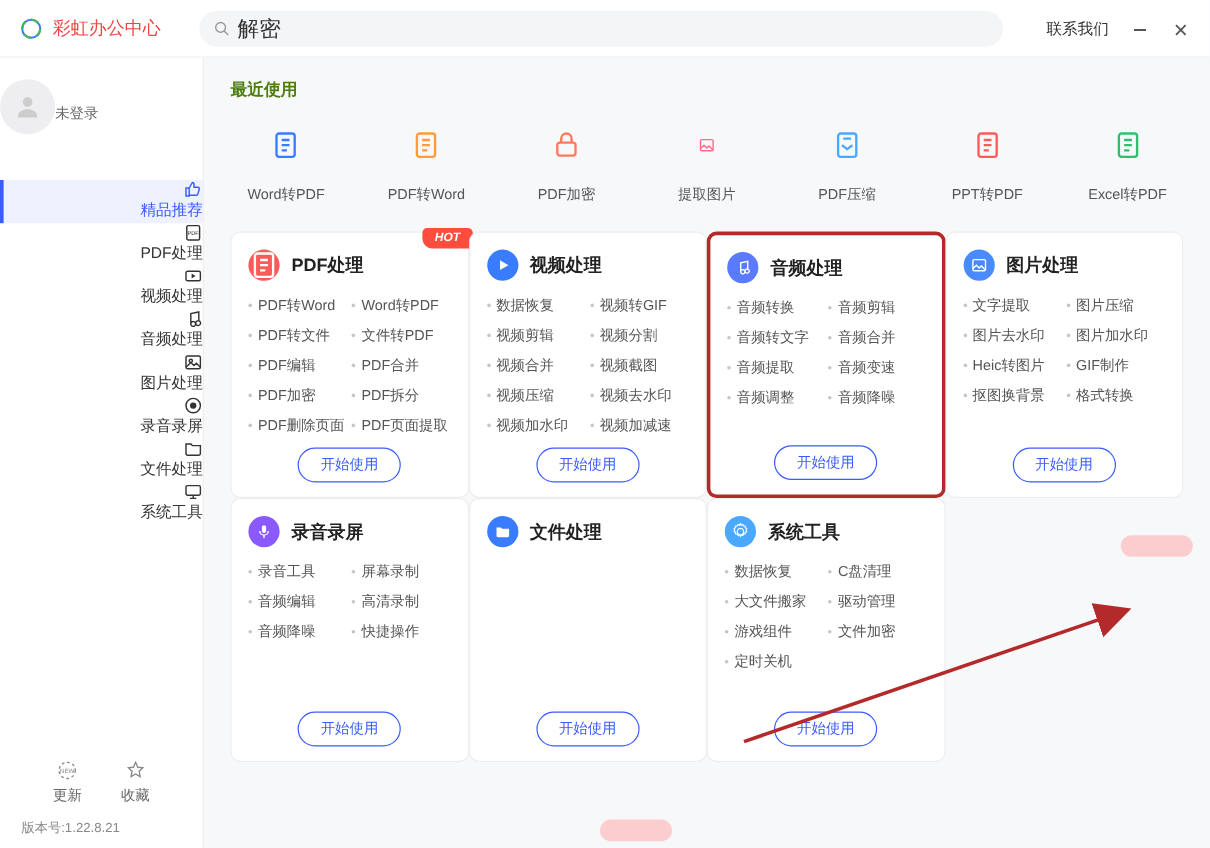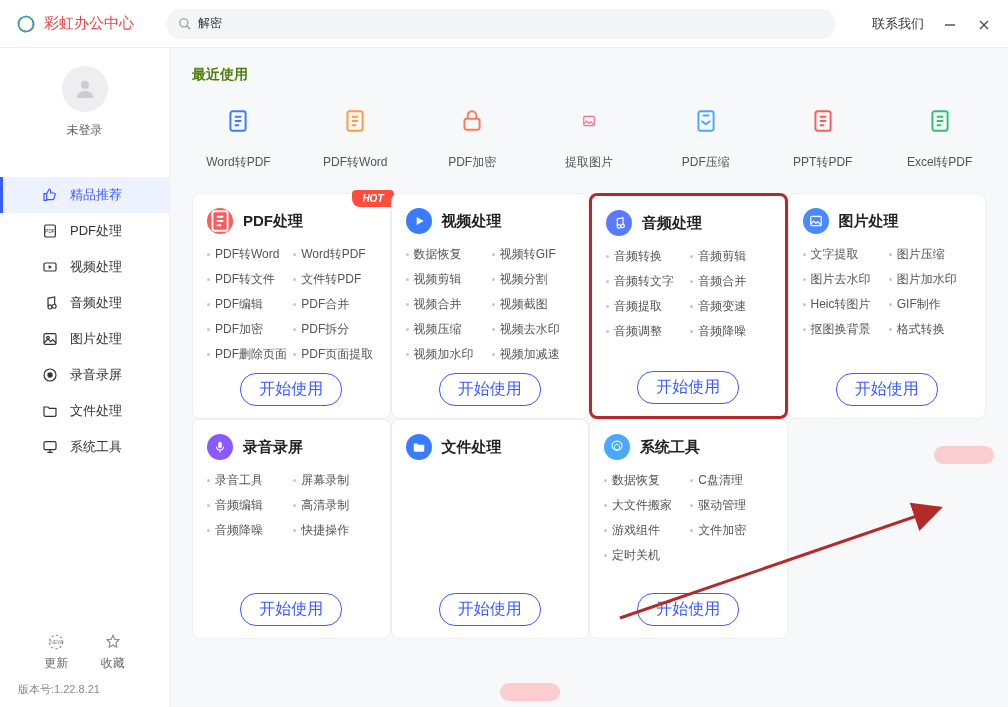--- a/index.html
+++ b/index.html
@@ -1,30 +1,30 @@
 <!DOCTYPE html>
 <html><head>
 <meta charset="utf-8">
 <style>
 * { margin: 0; padding: 0; box-sizing: border-box; font-family: "Microsoft YaHei", "PingFang SC", sans-serif; }
 body { width: 1008px; height: 707px; background: #f7f8fa; overflow: hidden; display: flex; flex-direction: column; }
 .titlebar { height: 48px; display: flex; align-items: center; padding: 0 16px; background: #fff; border-bottom: 1px solid #eee; }
 .logo { display: flex; align-items: center; gap: 8px; font-size: 15px; color: #ef4444; font-weight: 500; }
 .logo-icon { width: 20px; height: 20px; }
 .searchbox { margin-left: 32px; width: 670px; height: 30px; background: #f4f5f7; border-radius: 15px; display: flex; align-items: center; padding: 0 12px; gap: 6px; }
-.searchbox input { flex: 1; border: none; background: transparent; outline: none; font-size: 12px; color: #333; }
+.searchbox input { flex: 1; border: none; background: transparent; outline: none; font-size: 18px; color: #333; }
 .title-right { margin-left: auto; display: flex; align-items: flex-end; gap: 18px; font-size: 13px; color: #333; }
 .win-btn { width: 16px; height: 16px; display: flex; align-items: center; justify-content: center; color: #555; cursor: pointer; }
 .body { flex: 1; display: flex; min-height: 0; }
 .sidebar { width: 170px; background: #fff; display: flex; flex-direction: column; border-right: 1px solid #eee; }
-.sb-user { display: flex; flex-direction: column; align-items: center; padding: 18px 0 14px; }
+.sb-user { display: flex; flex-direction: row; align-items: center; padding: 18px 0 14px; }
 .avatar { width: 46px; height: 46px; background: #eeeef0; border-radius: 50%; display: flex; align-items: center; justify-content: center; color: #bbb; }
 .sb-user-name { margin-top: 10px; font-size: 12px; color: #666; }
 .sb-menu { margin-top: 24px; }
-.sb-item { height: 36px; display: flex; align-items: center; gap: 12px; padding-left: 42px; font-size: 13px; color: #333; cursor: pointer; }
+.sb-item { height: 36px; display: flex; align-items: flex-end; padding-left: 42px; font-size: 13px; color: #333; cursor: pointer; flex-direction: column; }
 .sb-item.active { background: #eef1ff; color: #3a5cff; border-left: 3px solid #3a5cff; padding-left: 39px; }
 .sb-ico { width: 16px; height: 16px; display: flex; align-items: center; justify-content: center; font-size: 14px; }
 .sb-bottom { margin-top: auto; padding: 8px 0 10px; }
 .sb-btns { display: flex; justify-content: space-around; padding: 0 28px; }
 .sb-bbtn { display: flex; flex-direction: column; align-items: center; font-size: 12px; color: #666; gap: 4px; cursor: pointer; }
 .sb-ver { font-size: 11px; color: #888; padding-left: 18px; margin-top: 10px; }
 .main { flex: 1; padding: 18px 22px 0 22px; overflow: hidden; position: relative; }
 .sec-title { font-size: 14px; color: #4d7c0f; font-weight: 600; margin-bottom: 14px; }
 .recent-row { display: flex; gap: 24px; margin-bottom: 22px; }
 .recent-item { width: 96px; display: flex; flex-direction: column; align-items: center; gap: 10px; cursor: pointer; }
@@ -34,21 +34,21 @@
 .card { position: relative; background: #fff; border-radius: 8px; border: 1px solid #eee; padding: 14px 14px 12px; min-height: 220px; display: flex; flex-direction: column; }
 .card.highlight { border: 3px solid #b42a2a; }
 .card-head { display: flex; align-items: center; gap: 10px; margin-bottom: 12px; }
 .card-ico { width: 26px; height: 26px; border-radius: 50%; display: flex; align-items: center; justify-content: center; color: #fff; font-size: 14px; }
 .card-title { font-size: 15px; font-weight: 600; color: #222; }
 .hot-badge { position: absolute; top: -4px; right: -4px; background: #ff4d3d; color: #fff; font-size: 10px; font-style: italic; font-weight: 700; padding: 3px 10px; border-radius: 4px 4px 0 8px; }
 .card-body { display: grid; grid-template-columns: 1fr 1fr; gap: 8px 4px; }
 .feat { font-size: 12px; color: #555; display: flex; align-items: center; gap: 5px; cursor: pointer; }
 .feat::before { content: ""; width: 3px; height: 3px; background: #c6c6c6; border-radius: 50%; flex-shrink: 0; }
 .card-foot { margin-top: auto; display: flex; justify-content: center; padding-top: 10px; }
-.start-btn { border: 1px solid #3a5cff; color: #3a5cff; background: #fff; font-size: 16px; padding: 5px 18px; border-radius: 16px; cursor: pointer; }
+.start-btn { border: 1px solid #3a5cff; color: #3a5cff; background: #fff; font-size: 12px; padding: 5px 18px; border-radius: 16px; cursor: pointer; }
 .arrow { position: absolute; left: 440px; top: 390px; pointer-events: none; }
 .smudge { position:absolute; width:60px; height:18px; border-radius:10px; opacity:.6; pointer-events:none;}
 </style>
 </head>
 <body>
 
 <div class="titlebar">
   <div class="logo">
     <svg class="logo-icon" viewBox="0 0 24 24">
         <circle cx="12" cy="12" r="9" fill="none" stroke="#ff4d3d" stroke-width="2" stroke-dasharray="8 6"></circle>

